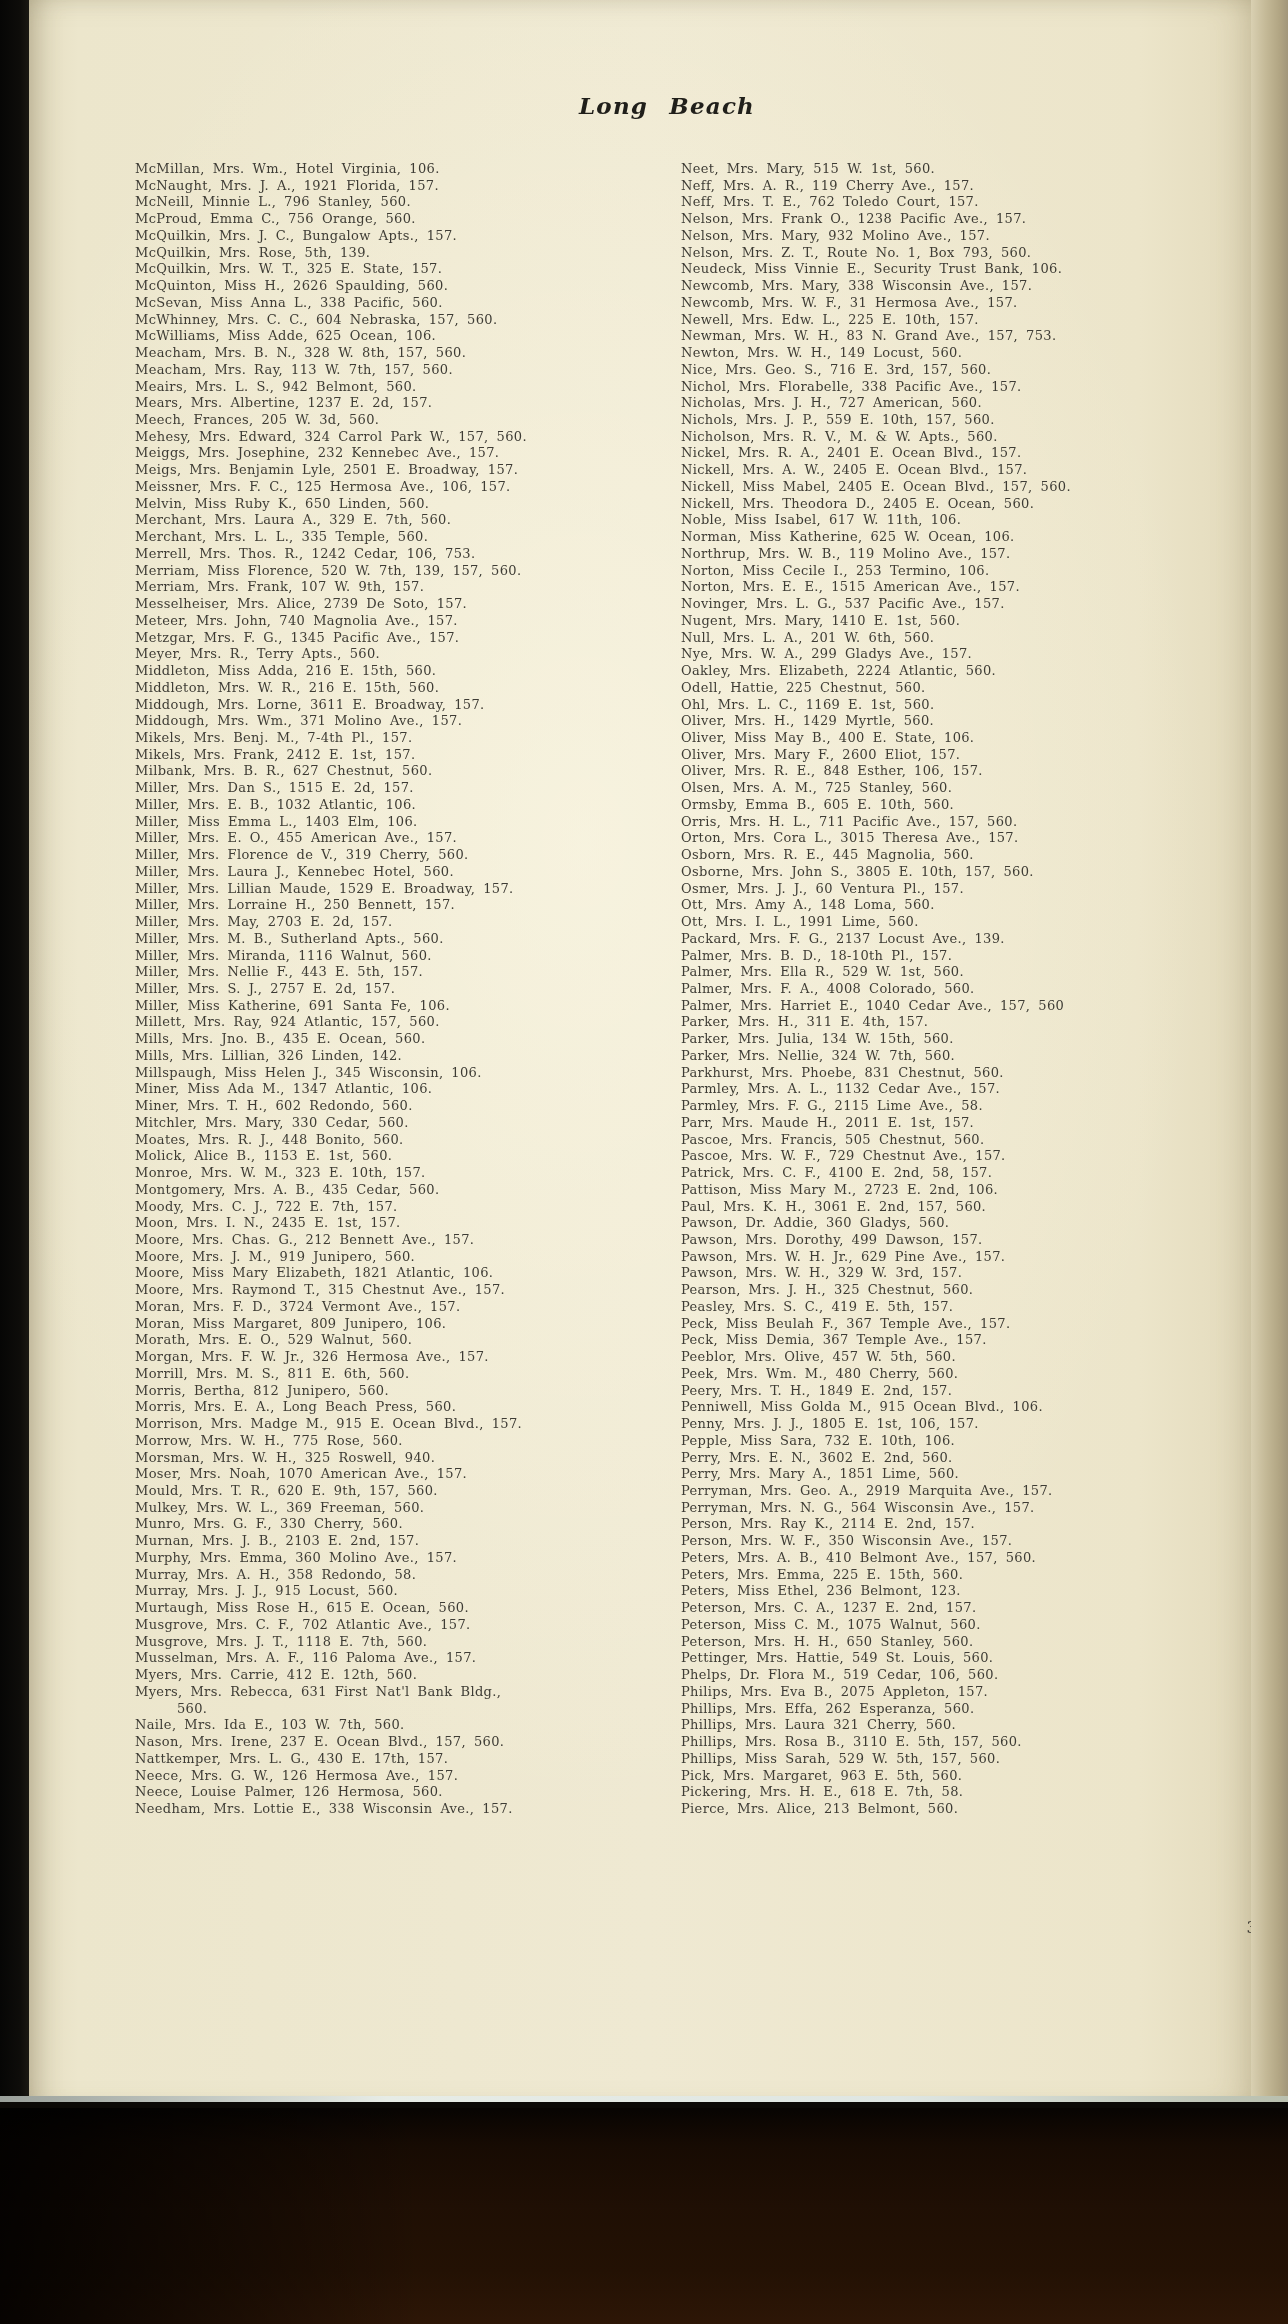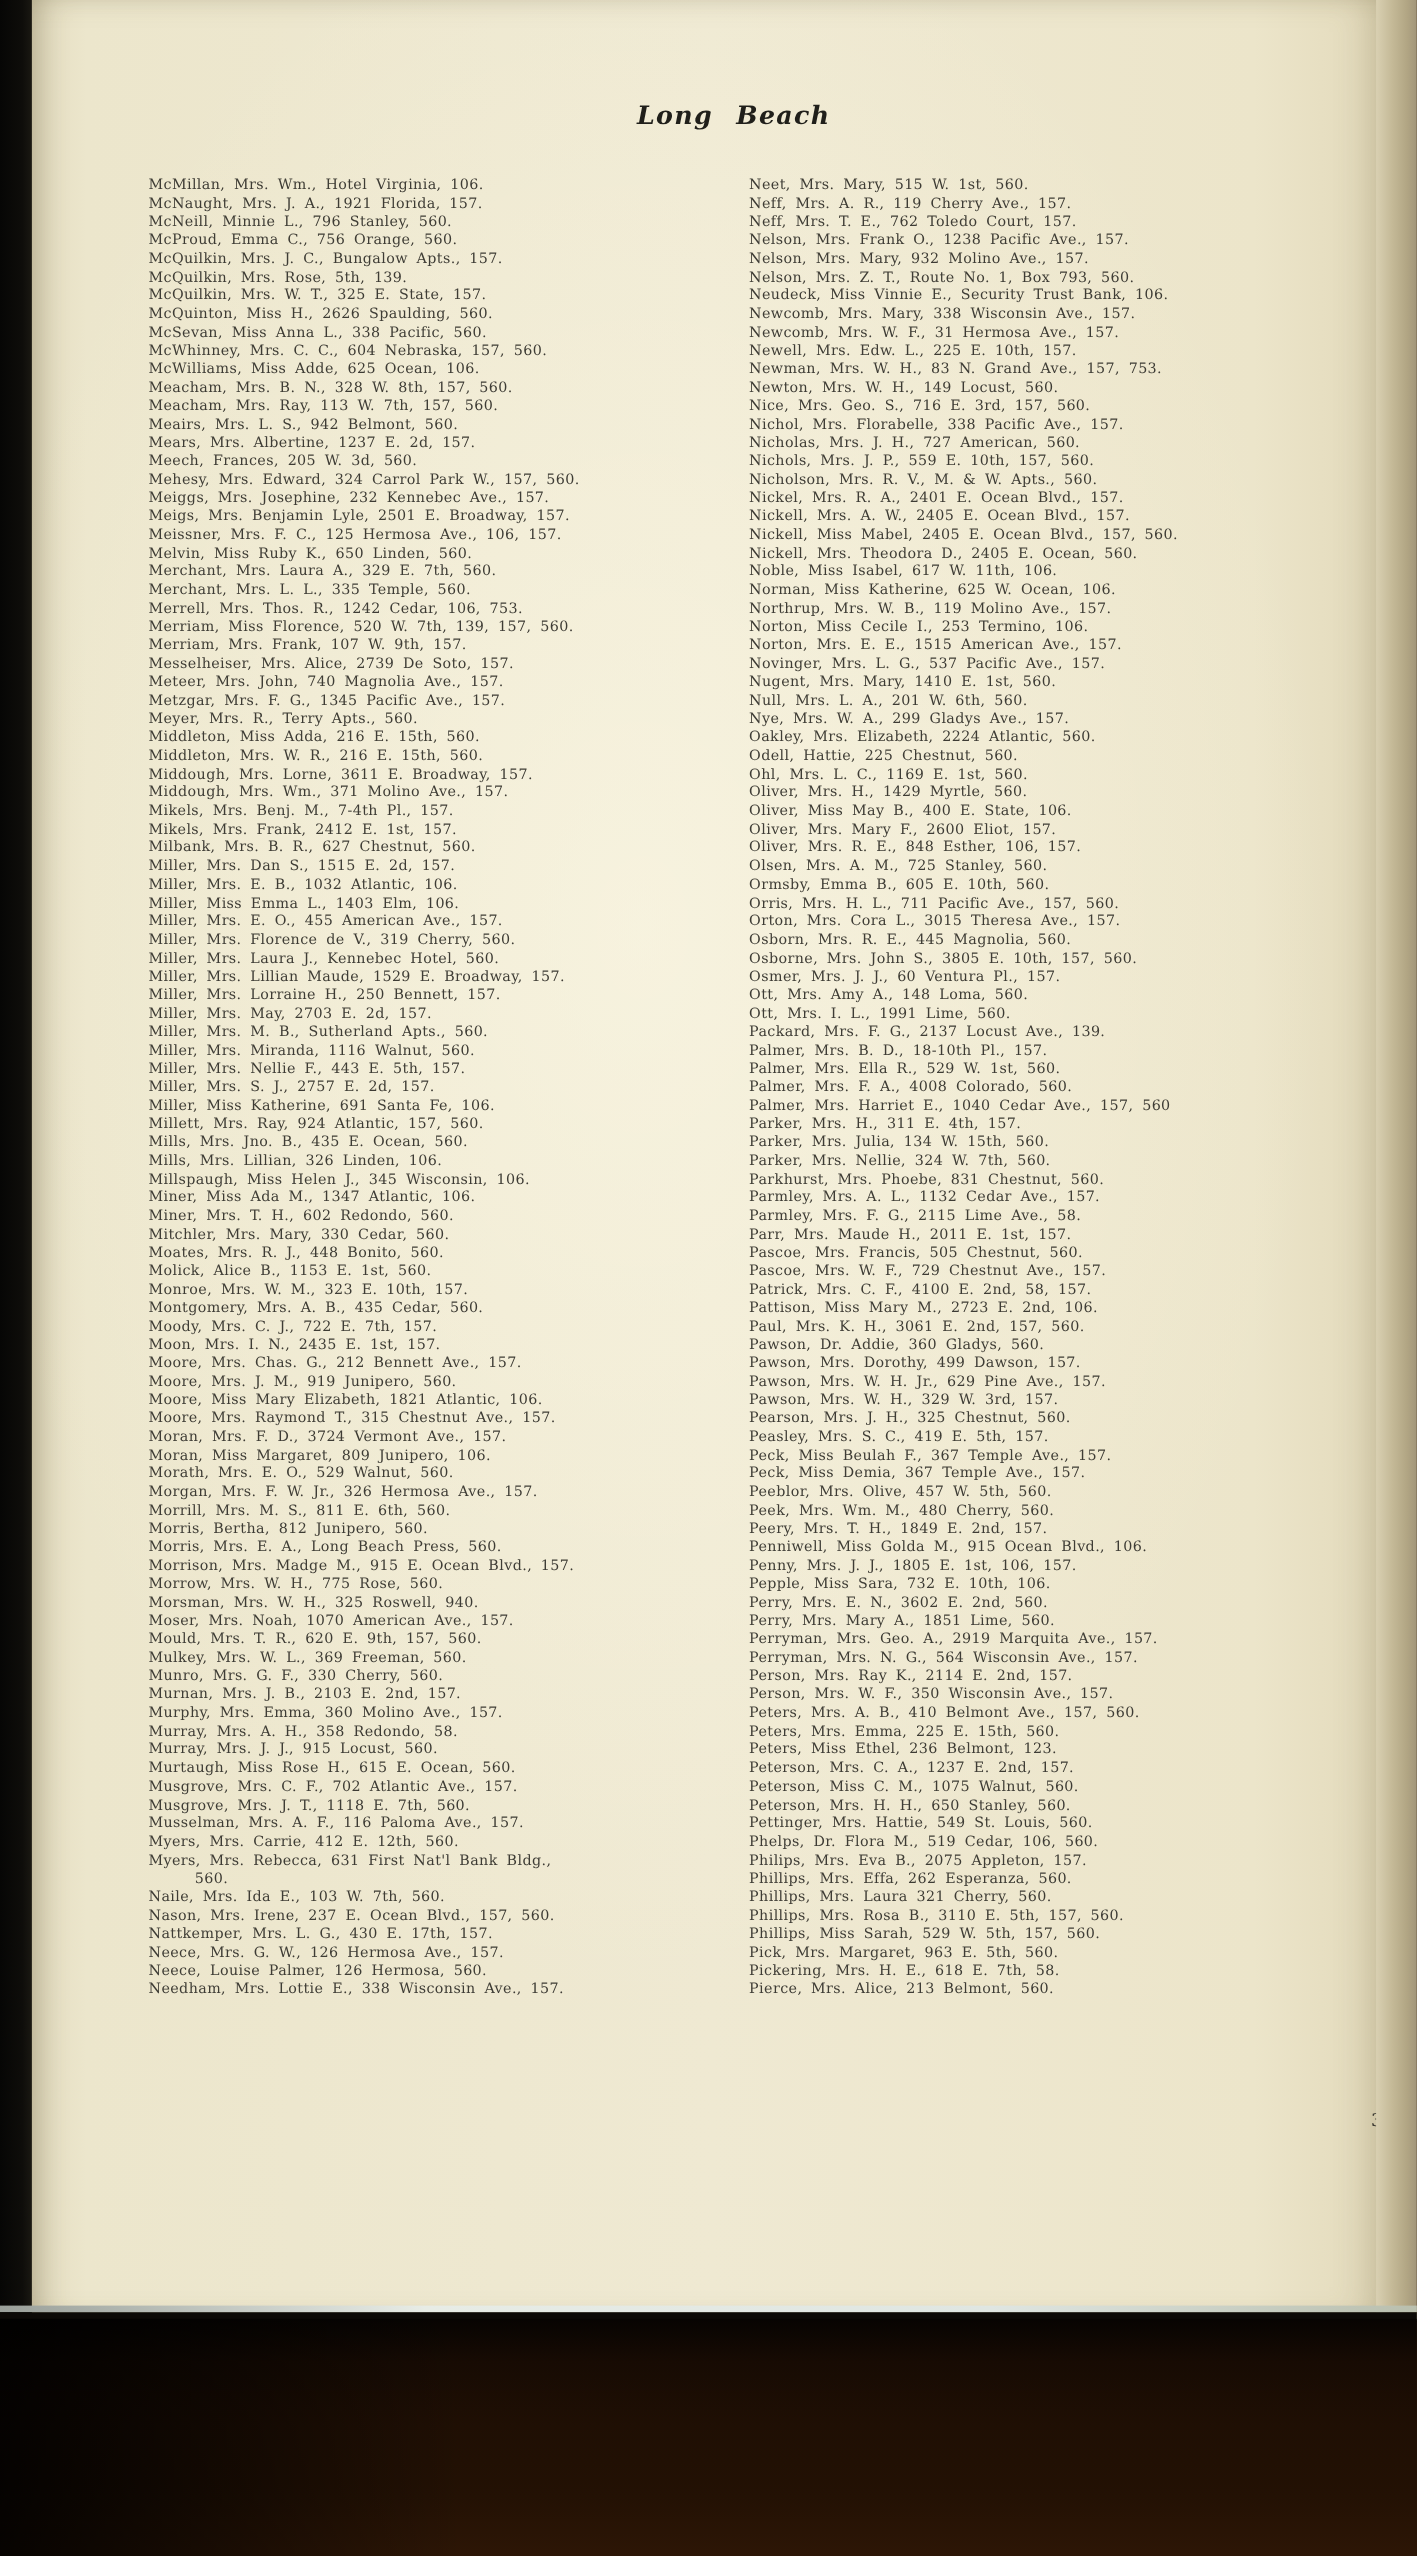--- a/index.html
+++ b/index.html
@@ -114,21 +114,21 @@
       <div class="row">Miller, Mrs. Lillian Maude, 1529 E. Broadway, 157.</div>
       <div class="row">Miller, Mrs. Lorraine H., 250 Bennett, 157.</div>
       <div class="row">Miller, Mrs. May, 2703 E. 2d, 157.</div>
       <div class="row">Miller, Mrs. M. B., Sutherland Apts., 560.</div>
       <div class="row">Miller, Mrs. Miranda, 1116 Walnut, 560.</div>
       <div class="row">Miller, Mrs. Nellie F., 443 E. 5th, 157.</div>
       <div class="row">Miller, Mrs. S. J., 2757 E. 2d, 157.</div>
       <div class="row">Miller, Miss Katherine, 691 Santa Fe, 106.</div>
       <div class="row">Millett, Mrs. Ray, 924 Atlantic, 157, 560.</div>
       <div class="row">Mills, Mrs. Jno. B., 435 E. Ocean, 560.</div>
-      <div class="row">Mills, Mrs. Lillian, 326 Linden, 106.</div>
+      <div class="row">Mills, Mrs. Lillian, 326 Linden, 142.</div>
       <div class="row">Millspaugh, Miss Helen J., 345 Wisconsin, 106.</div>
       <div class="row">Miner, Miss Ada M., 1347 Atlantic, 106.</div>
       <div class="row">Miner, Mrs. T. H., 602 Redondo, 560.</div>
       <div class="row">Mitchler, Mrs. Mary, 330 Cedar, 560.</div>
       <div class="row">Moates, Mrs. R. J., 448 Bonito, 560.</div>
       <div class="row">Molick, Alice B., 1153 E. 1st, 560.</div>
       <div class="row">Monroe, Mrs. W. M., 323 E. 10th, 157.</div>
       <div class="row">Montgomery, Mrs. A. B., 435 Cedar, 560.</div>
       <div class="row">Moody, Mrs. C. J., 722 E. 7th, 157.</div>
       <div class="row">Moon, Mrs. I. N., 2435 E. 1st, 157.</div>

